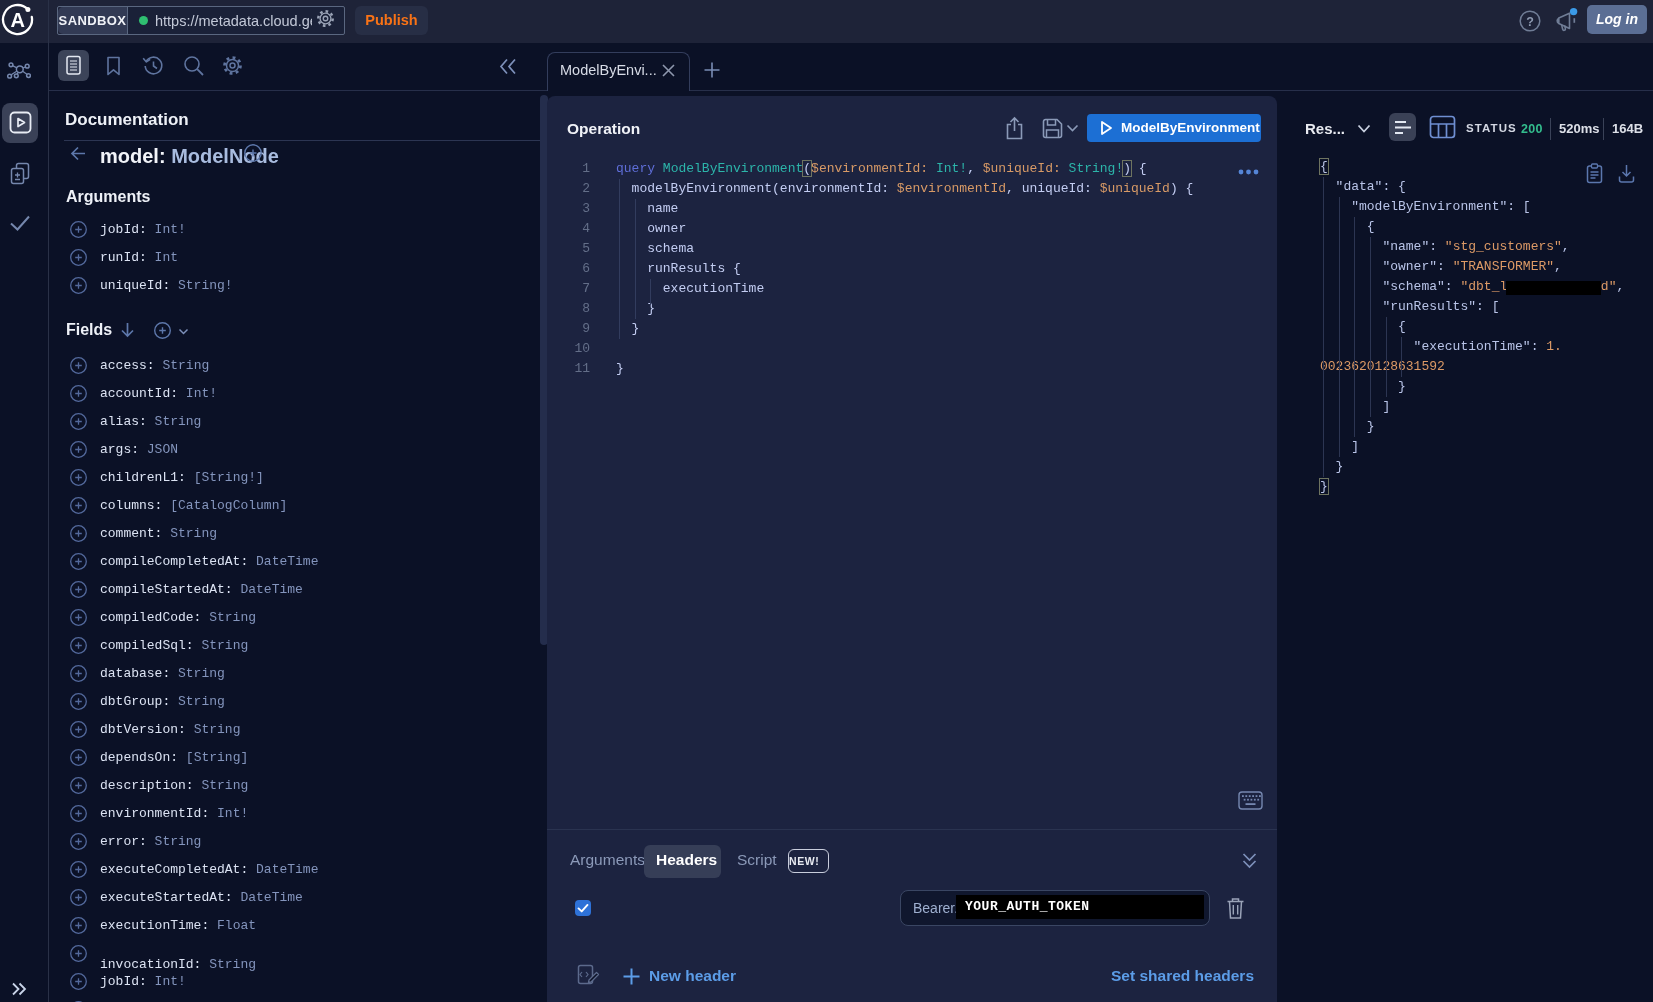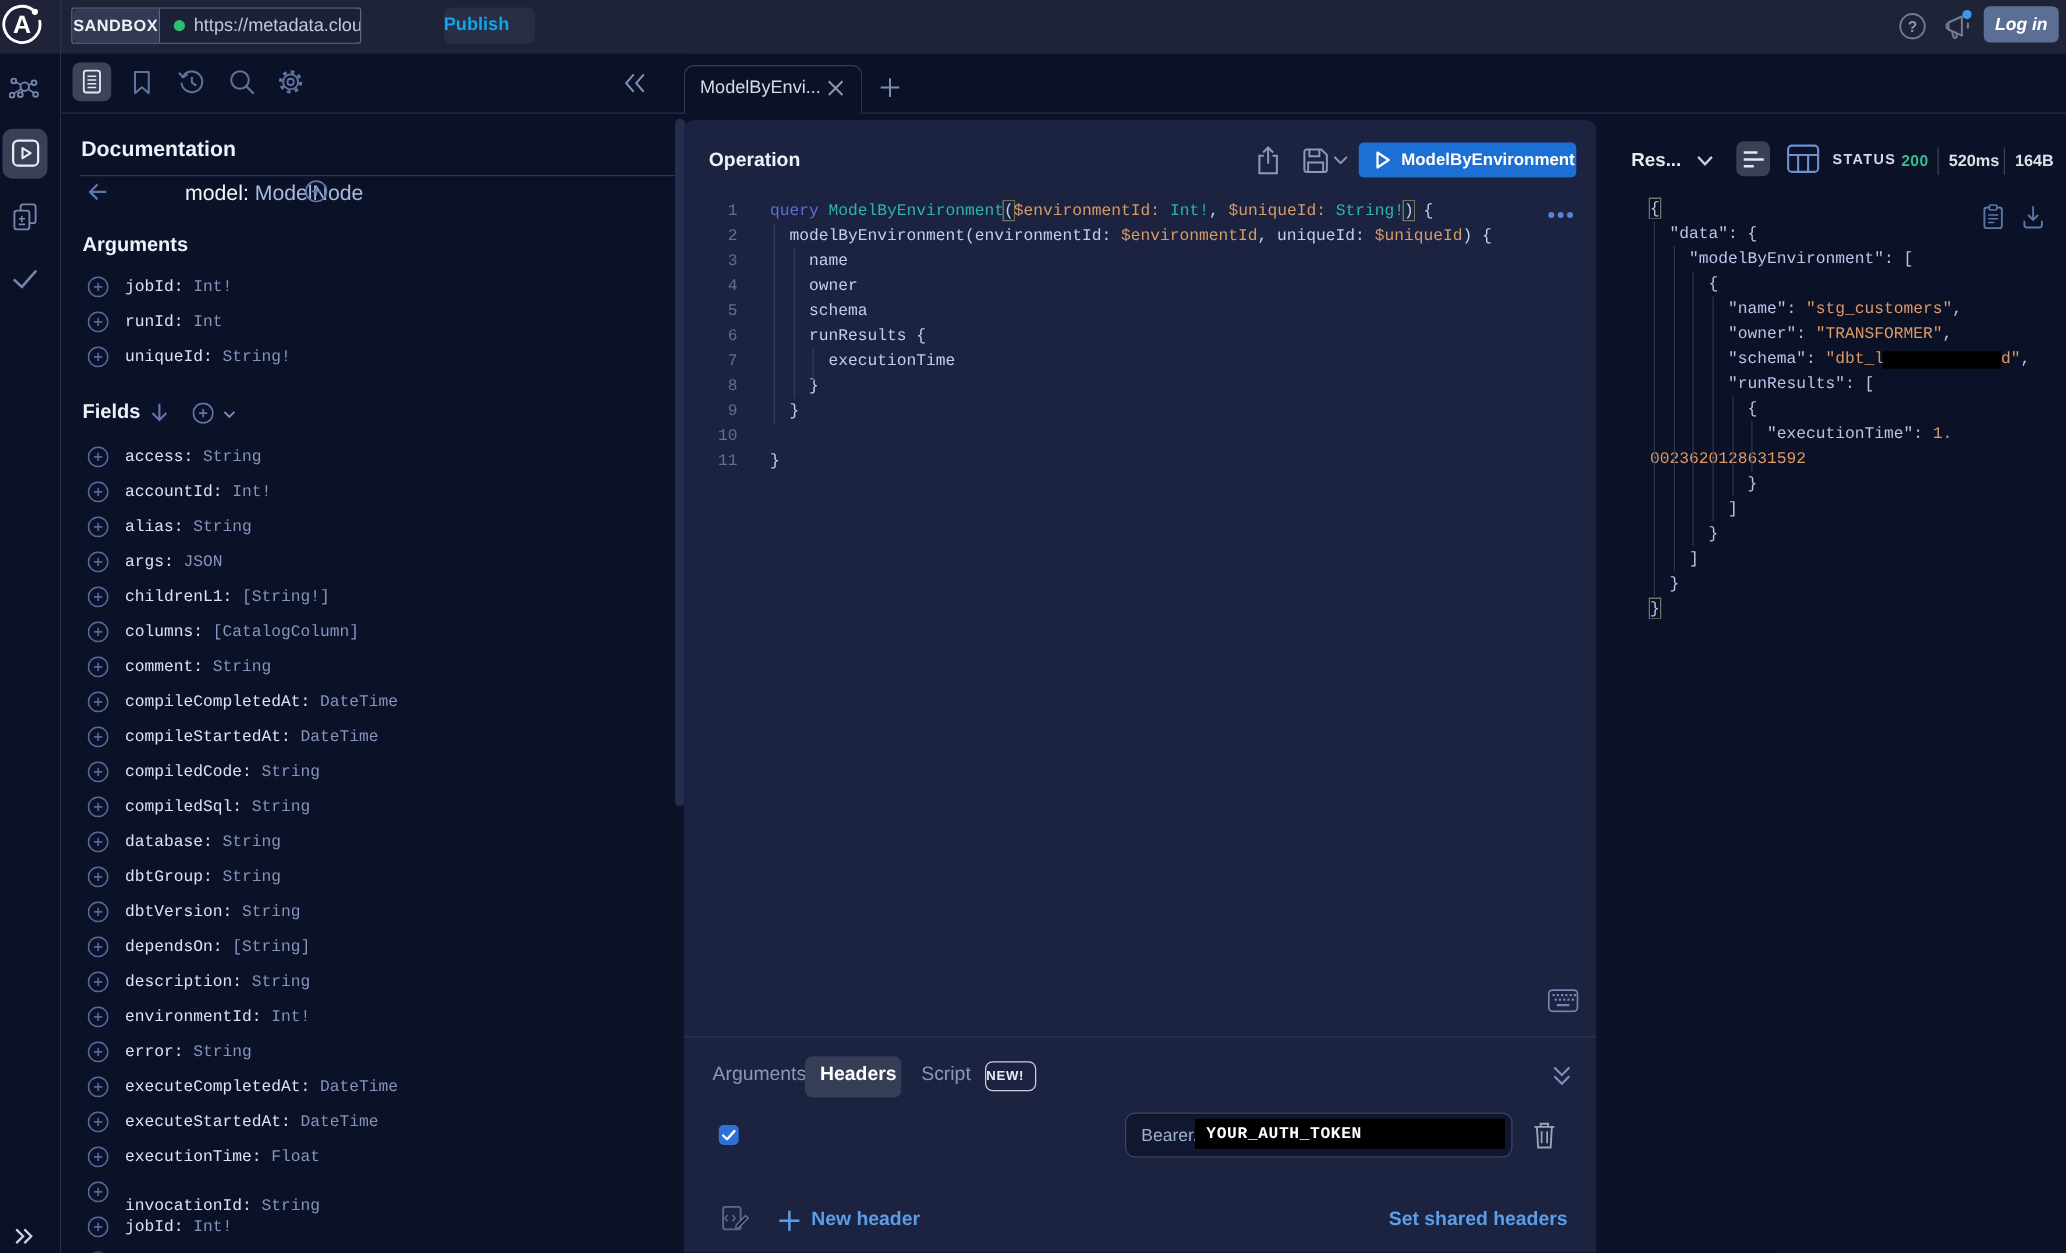--- a/index.html
+++ b/index.html
@@ -2,38 +2,38 @@
 <html><head>
 <meta charset="utf-8">
 <style>
 * { margin:0; padding:0; box-sizing:border-box; }
 html,body { width:1653px; height:1002px; overflow:hidden; background:#0b1126; font-family:"Liberation Sans",sans-serif; }
 #app { position:relative; width:1653px; height:1002px; background:#0b1126; }
 .ab { position:absolute; }
 
 #topbar { position:absolute; left:0; top:0; width:1653px; height:43px; background:#1e2338; }
 #vline { position:absolute; left:48px; top:0; width:1px; height:1002px; background:#2a3147; }
-#urlpill { position:absolute; left:57px; top:6px; width:232px; height:29px; border:1px solid #5a6780; border-radius:2px; display:flex; }
+#urlpill { position:absolute; left:57px; top:6px; width:288px; height:29px; border:1px solid #5a6780; border-radius:2px; display:flex; }
 #sandboxchip { width:70px; height:100%; background:#323a54; border-right:1px solid #5a6780; border-radius:5px 0 0 5px; color:#f0f2f7; font-size:13px; font-weight:bold; letter-spacing:.4px; display:flex; align-items:center; justify-content:center; }
 #urlsec { flex:1; display:flex; align-items:center; padding-left:11px; overflow:hidden; border-radius:0 5px 5px 0; background:#1a2138; }
 #urldot { width:9px; height:9px; border-radius:50%; background:#2fbf71; margin-right:7px; flex:none; }
 #urltext { color:#c3c9d8; font-size:14.5px; white-space:nowrap; overflow:hidden; width:157px; flex:none; }
-#publish { position:absolute; left:355px; top:6px; width:73px; height:29px; background:#272e45; border-radius:6px; color:#0ea5e9; font-weight:bold; font-size:14.5px; text-align:left; line-height:29px; }
+#publish { position:absolute; left:355px; top:6px; width:73px; height:29px; background:#272e45; border-radius:6px; color:#f97316; font-weight:bold; font-size:14.5px; text-align:center; line-height:29px; }
 #login { position:absolute; left:1587px; top:5px; width:60px; height:29px; background:#5b6e94; border-radius:5px; color:#fff; font-weight:bold; font-size:14px; text-align:center; line-height:29px;font-style:italic; }
 
 #rail { position:absolute; left:0; top:43px; width:48px; height:959px; background:#0b1126; }
 #railsel { position:absolute; left:2px; top:103px; width:36px; height:40px; background:#3a4157; border-radius:8px; }
 
 #docs { position:absolute; left:49px; top:43px; width:498px; height:959px; background:#0b1126; }
 #docsbar-sel { position:absolute; left:58px; top:50px; width:31px; height:31px; background:#3c4459; border-radius:6px; }
 #hline1a { position:absolute; left:49px; top:90px; width:498px; height:1px; background:#272f4a; }
 #hline1b { position:absolute; left:690px; top:90px; width:963px; height:1px; background:#272f4a; }
 #doctitle { position:absolute; left:65px; top:110px; color:#eef1f7; font-size:17px; font-weight:bold; }
 #docsep { position:absolute; left:64px; top:140px; width:476px; height:1px; background:#2c3552; }
-#modelrow { position:absolute; left:100px; top:145px; font-size:17px; font-weight:normal; color:#f2f4f9;margin-left:48px; }
+#modelrow { position:absolute; left:100px; top:145px; font-size:20px; font-weight:bold; color:#f2f4f9; }
 #modelrow .t { color:#a9bcdf; }
 .h2 { position:absolute; left:66px; color:#eef1f7; font-size:16px; font-weight:bold; }
 .drow { position:absolute; left:100px; height:28px; line-height:28px; font-family:"Liberation Mono",monospace; font-size:13px; color:#dce3f3; white-space:pre; }
 .drow .ty { color:#8495bd; }
 .cplus { position:absolute; left:70px; width:17px; height:17px; }
 #docscroll { position:absolute; left:540px; top:95px; width:8px; height:550px; background:#242d4c; border-radius:4px; }
 
 #tab { position:absolute; left:547px; top:52px; width:143px; height:39px; border:1px solid #333d5c; border-bottom:none; border-radius:8px 8px 0 0; }
 #tabtitle { position:absolute; left:560px; top:62px; font-size:14.5px; color:#d7dbe6; }
 

